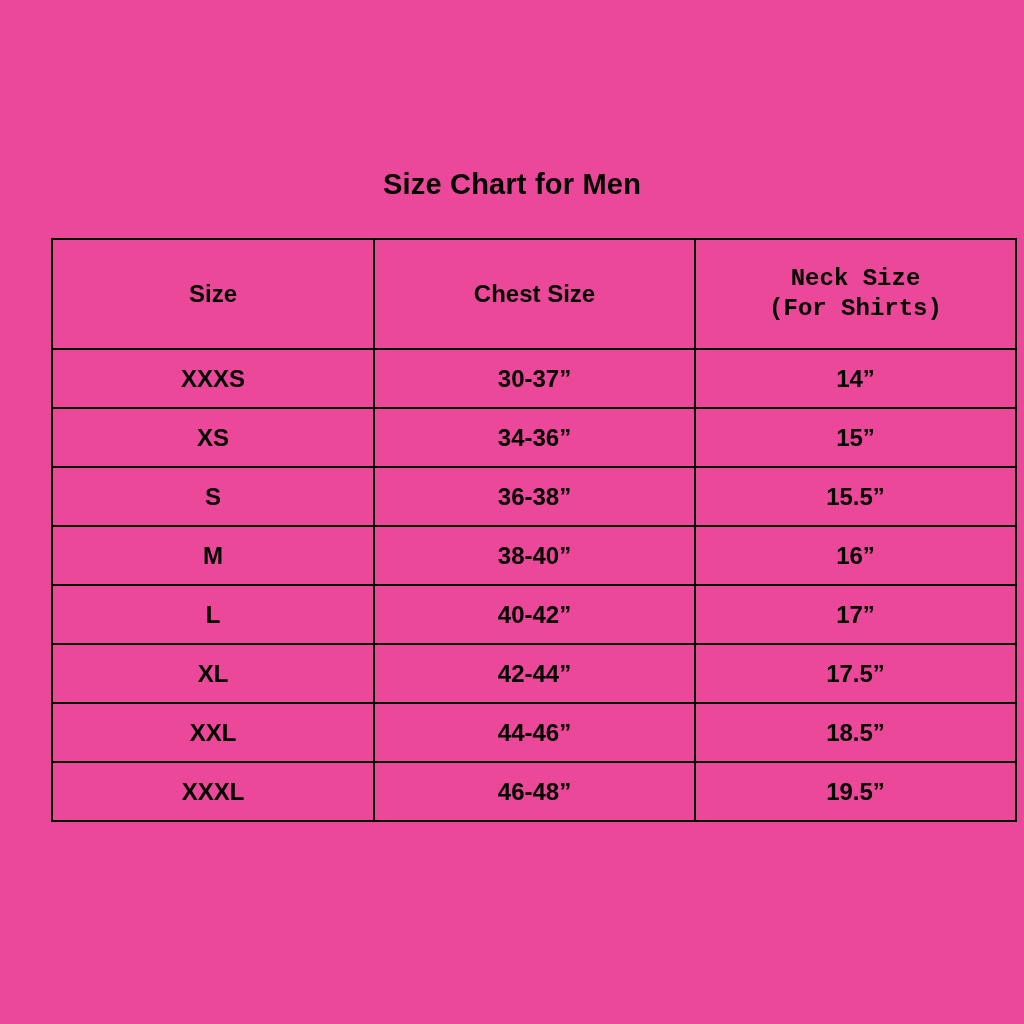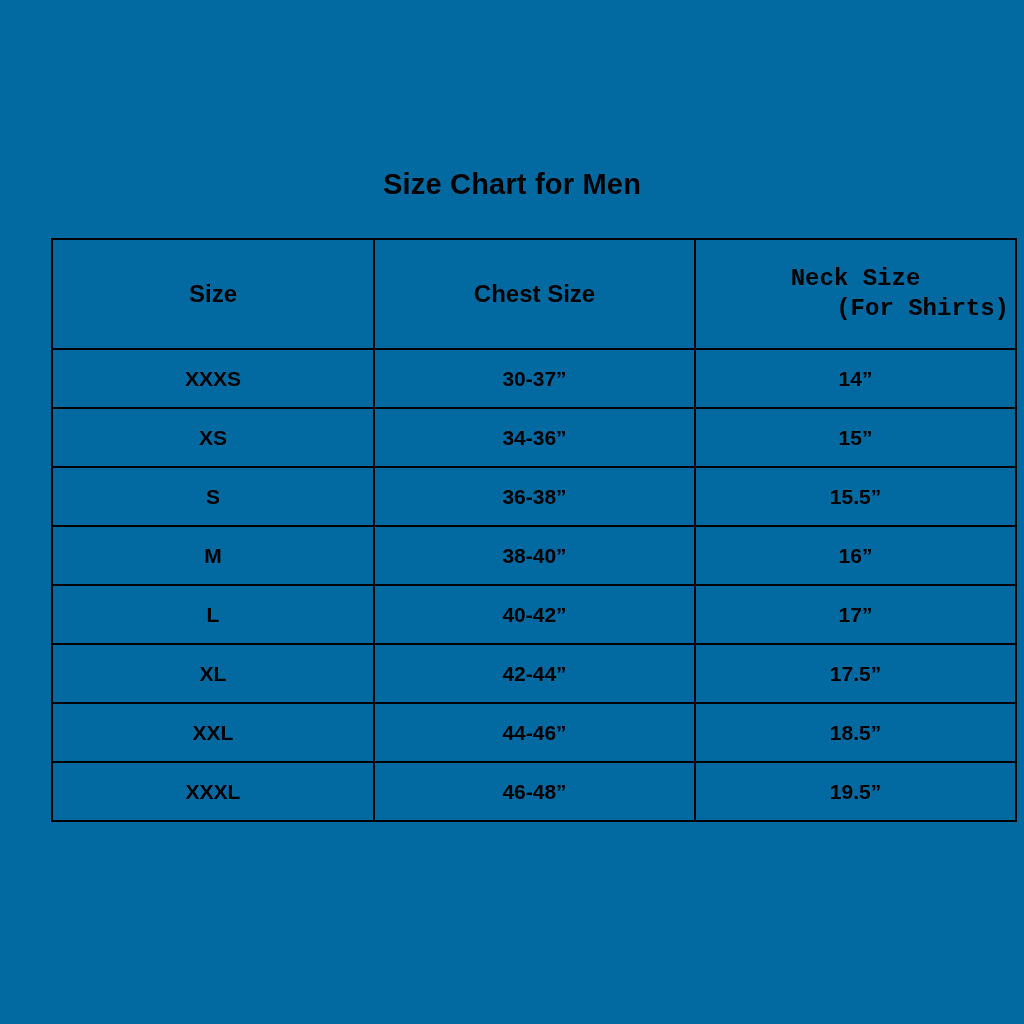--- a/index.html
+++ b/index.html
@@ -14,21 +14,21 @@
     color: #000000;
     position: relative;
     overflow: hidden;
   }
   .page {
     position: absolute;
     left: 0;
     top: 0;
     width: 1024px;
     height: 1024px;
-    background: #0369a1;
+    background: #ec4899;
   }
   .chart-title {
     position: absolute;
     left: 0;
     top: 168px;
     width: 1024px;
     text-align: center;
     font-size: 29px;
     font-weight: bold;
     letter-spacing: 0.2px;
@@ -51,31 +51,30 @@
     color: #000000;
   }
   table.size-table thead th {
     height: 100px;
     font-size: 24px;
     line-height: 1.25;
     padding: 4px 6px;
   }
   table.size-table tbody td {
     height: 53px;
-    font-size: 21px;
+    font-size: 24px;
     padding: 2px 6px;
   }
   .col-size   { width: 308px; }
   .col-chest  { width: 307px; margin-top: 6px; }
   .col-neck   { width: 307px; font-family: Liberation Mono, monospace; }
   .sub {
     display: block;
     font-size: 24px;
     font-weight: bold;
-    text-align: right;
   }
 </style>
 </head>
 <body>
 
 <div class="page">
 
   <div class="chart-title">Size Chart for Men</div>
 
   <table class="size-table">

